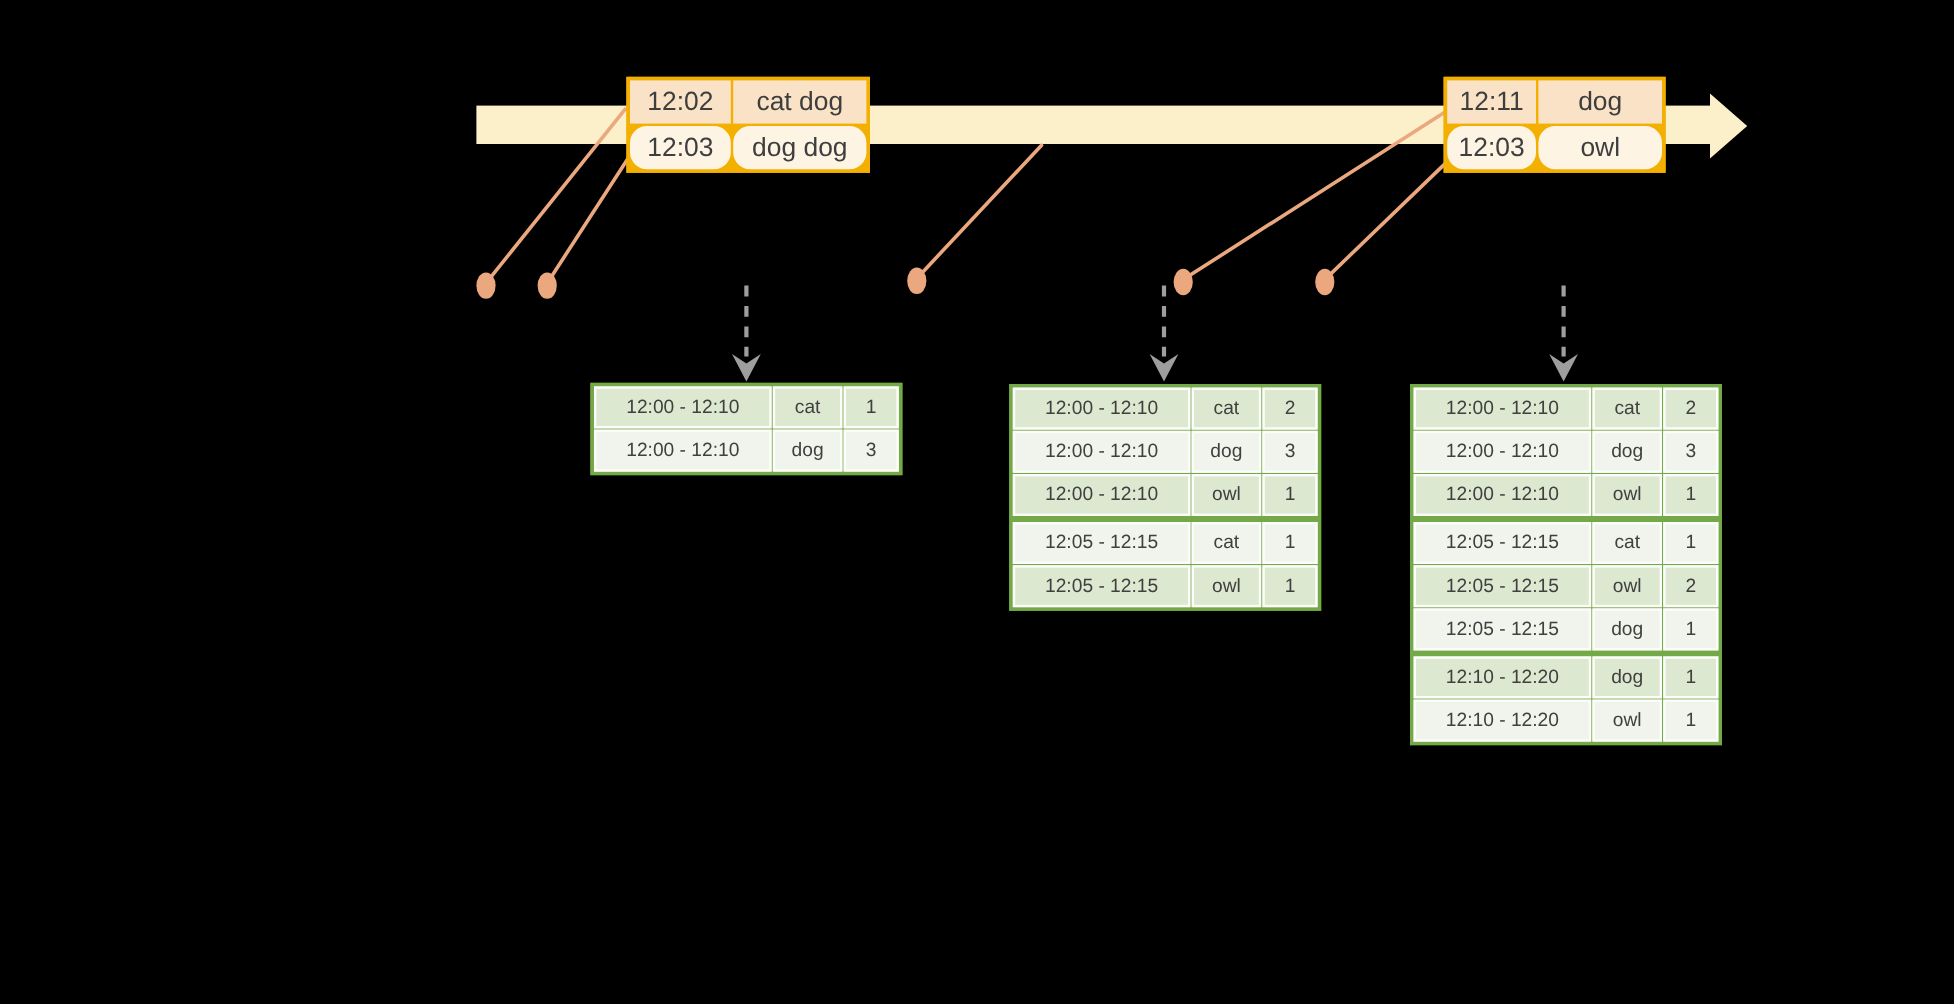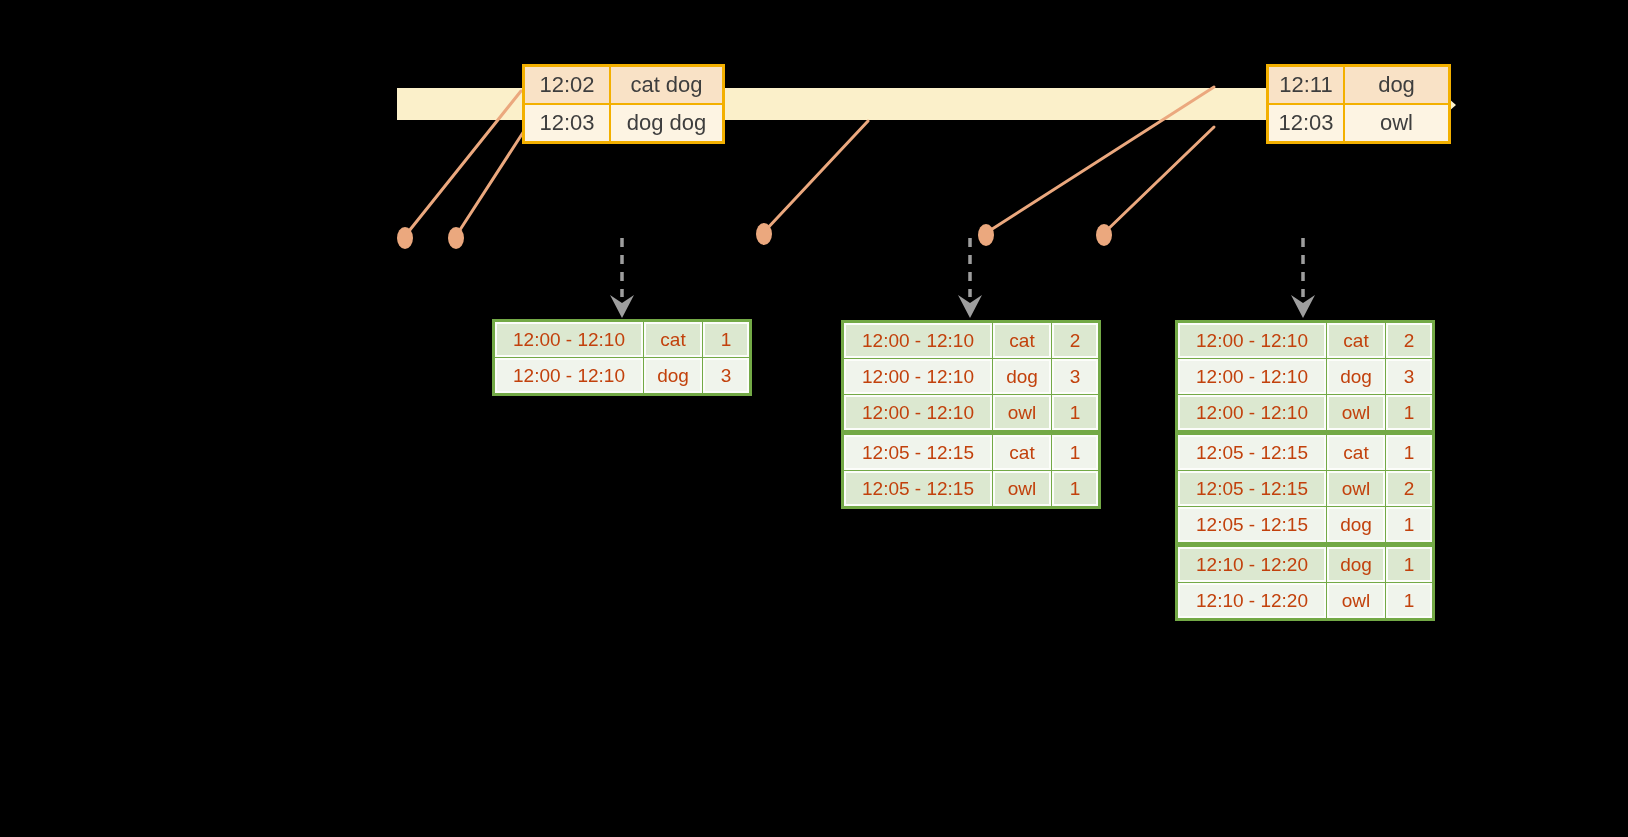--- a/index.html
+++ b/index.html
@@ -12,36 +12,36 @@
   
   .ebox{
     position:absolute;background:#f3b000;border:3px solid #f3b000;
     display:grid;gap:2px;box-sizing:content-box;z-index:3;
   }
   .ebox .cell{
     display:flex;align-items:center;justify-content:center;
     font-size:22px;line-height:1;color:#3e3e3e;
   }
   .fill-peach{background:#f9e2c6;}
-  .fill-cream{background:#fdf4e3;}
+  .fill-cream{background:#fdf4e3;border-radius:14px;}
   #ebox1{left:522px;top:64px;grid-template-columns:84px 111px;grid-auto-rows:36px;}
   #ebox2{left:867px;top:83px;grid-template-columns:84px 112px;grid-auto-rows:34px;}
-  #ebox3{left:1266px;top:64px;grid-template-columns:74px 103px;grid-auto-rows:36px;}
+  #ebox3{left:1203px;top:64px;grid-template-columns:74px 103px;grid-auto-rows:36px;}
 
   
   .gtable{
     position:absolute;background:#73a946;border:3px solid #73a946;z-index:3;
   }
   .grow{display:flex;margin-top:1px;}
   .grow.first{margin-top:0;}
   .grow.newgroup{margin-top:5px;}
   .gcell{
     box-sizing:border-box;height:35px;border:2px solid #fcfdfa;
     display:flex;align-items:center;justify-content:center;
-    font-size:19px;line-height:1;color:#c2410c;margin-left:1px;
+    font-size:16px;line-height:1;color:#404040;margin-left:1px;
   }
   .gcell:first-child{margin-left:0;}
   .gcell.window{width:148px;}
   .gcell.word{width:58px;}
   .gcell.count{width:46px;}
   .row-shaded .gcell{background:#dce8d0;}
   .row-light  .gcell{background:#f0f4ec;}
   #gtable1{left:492px;top:319px;}
   #gtable2{left:841px;top:320px;}
   #gtable3{left:1175px;top:320px;}

